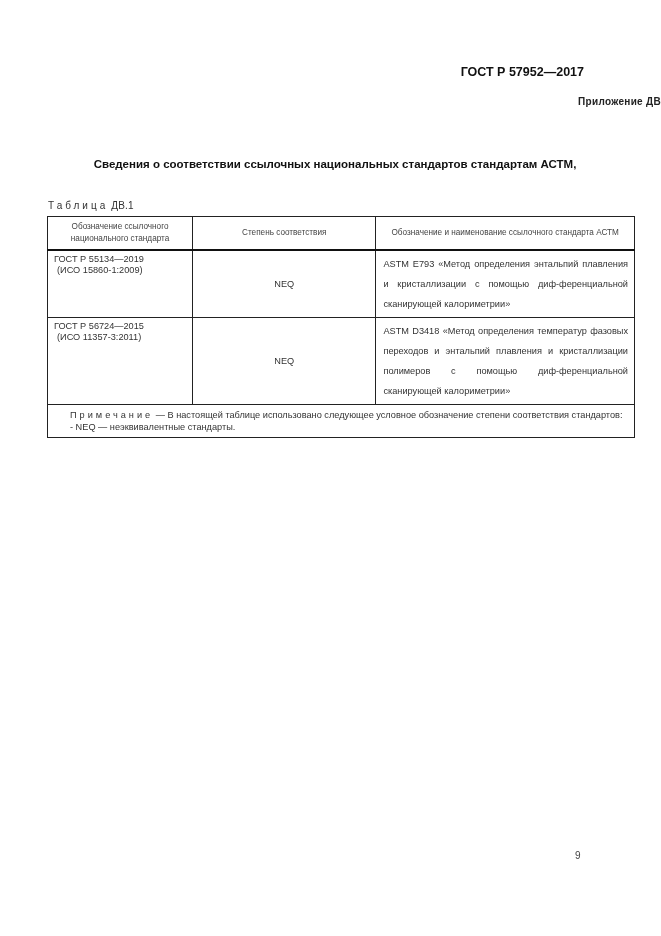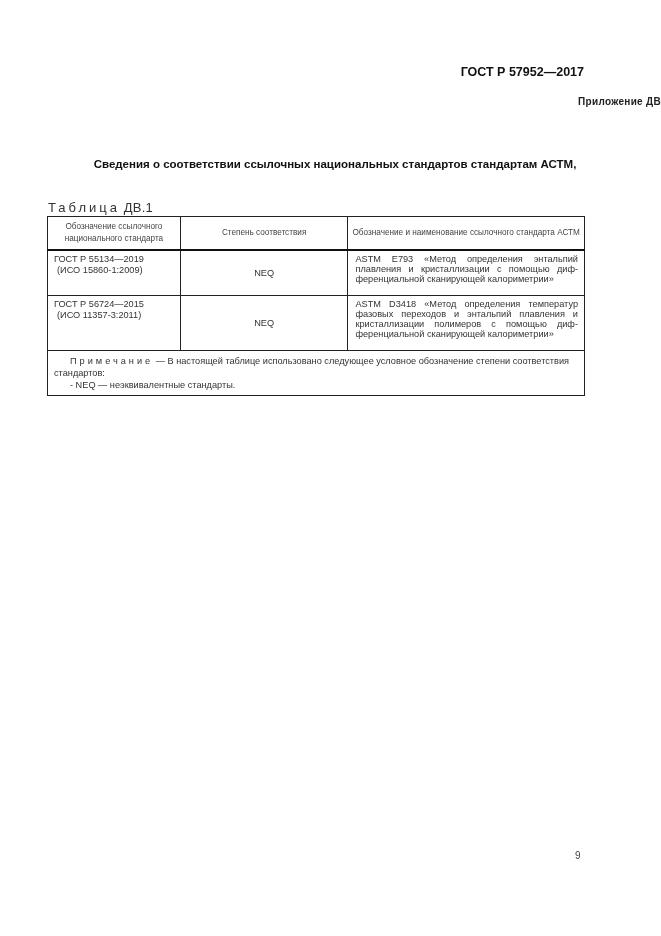--- a/index.html
+++ b/index.html
@@ -1,29 +1,29 @@
 <!DOCTYPE html>
 <html><head>
 <meta charset="utf-8">
 <style>
   html, body { margin: 0; padding: 0; background: #ffffff; }
   body { width: 661px; height: 936px; position: relative; overflow: hidden;
          font-family: "Liberation Sans", "DejaVu Sans", sans-serif; color: #1a1a1a; }
   .doc-code { position: absolute; top: 65px; right: 77px; font-weight: bold; font-size: 12.5px; color: #111; }
   .appendix { position: absolute; top: 95px; left: 0; width: 661px; text-align: right; font-weight: bold; font-size: 10px; line-height: 14px; letter-spacing: 0.3px; color: #222; }
   .title { position: absolute; top: 155px; left: 40px; width: 590px; text-align: center; font-weight: bold; font-size: 11.5px; line-height: 18px; color: #111; }
-  .table-caption { position: absolute; top: 200px; left: 48px; font-size: 13px; color: #333; letter-spacing: 0.2px; }
+  .table-caption { position: absolute; top: 200px; left: 48px; font-size: 10px; color: #333; letter-spacing: 0.2px; }
   .table-caption .spaced { letter-spacing: 3px; }
-  table.main { position: absolute; top: 216px; left: 47px; width: 538px; border-collapse: collapse; font-size: 9.2px; color: #333; }
+  table.main { position: absolute; top: 216px; left: 47px; width: 588px; border-collapse: collapse; font-size: 9.2px; color: #333; }
   table.main td, table.main th { border: 1.2px solid #222; vertical-align: top; padding: 0; }
   table.main th { font-weight: normal; font-size: 8.2px; color: #444; text-align: center; vertical-align: middle; height: 32px; line-height: 12px; border-bottom: 2px solid #111; }
   .c1 { width: 132px; } .c2 { width: 167px; } .c3 { width: 236px; }
   .code-cell { padding: 3px 0 0 6px !important; line-height: 11px; }
   .deg-cell { text-align: center; vertical-align: middle !important; }
-  .desc-cell { padding: 3px 6px 3px 7px !important; line-height: 10px; text-align: justify; margin-top: 31px; }
+  .desc-cell { padding: 3px 6px 3px 7px !important; line-height: 20px; text-align: justify; margin-top: 31px; }
   .row1 td { height: 38px; } .row2 td { height: 48px; }
   .note-cell { padding: 4px 8px 4px 6px !important; line-height: 12px; }
   .note-head { padding-left: 16px; }
   .spaced { letter-spacing: 3px; }
   .page-num { position: absolute; top: 850px; left: 575px; font-size: 10px; color: #444; }
 </style>
 </head>
 <body>
 
 <div class="doc-code">ГОСТ Р 57952—2017</div>

